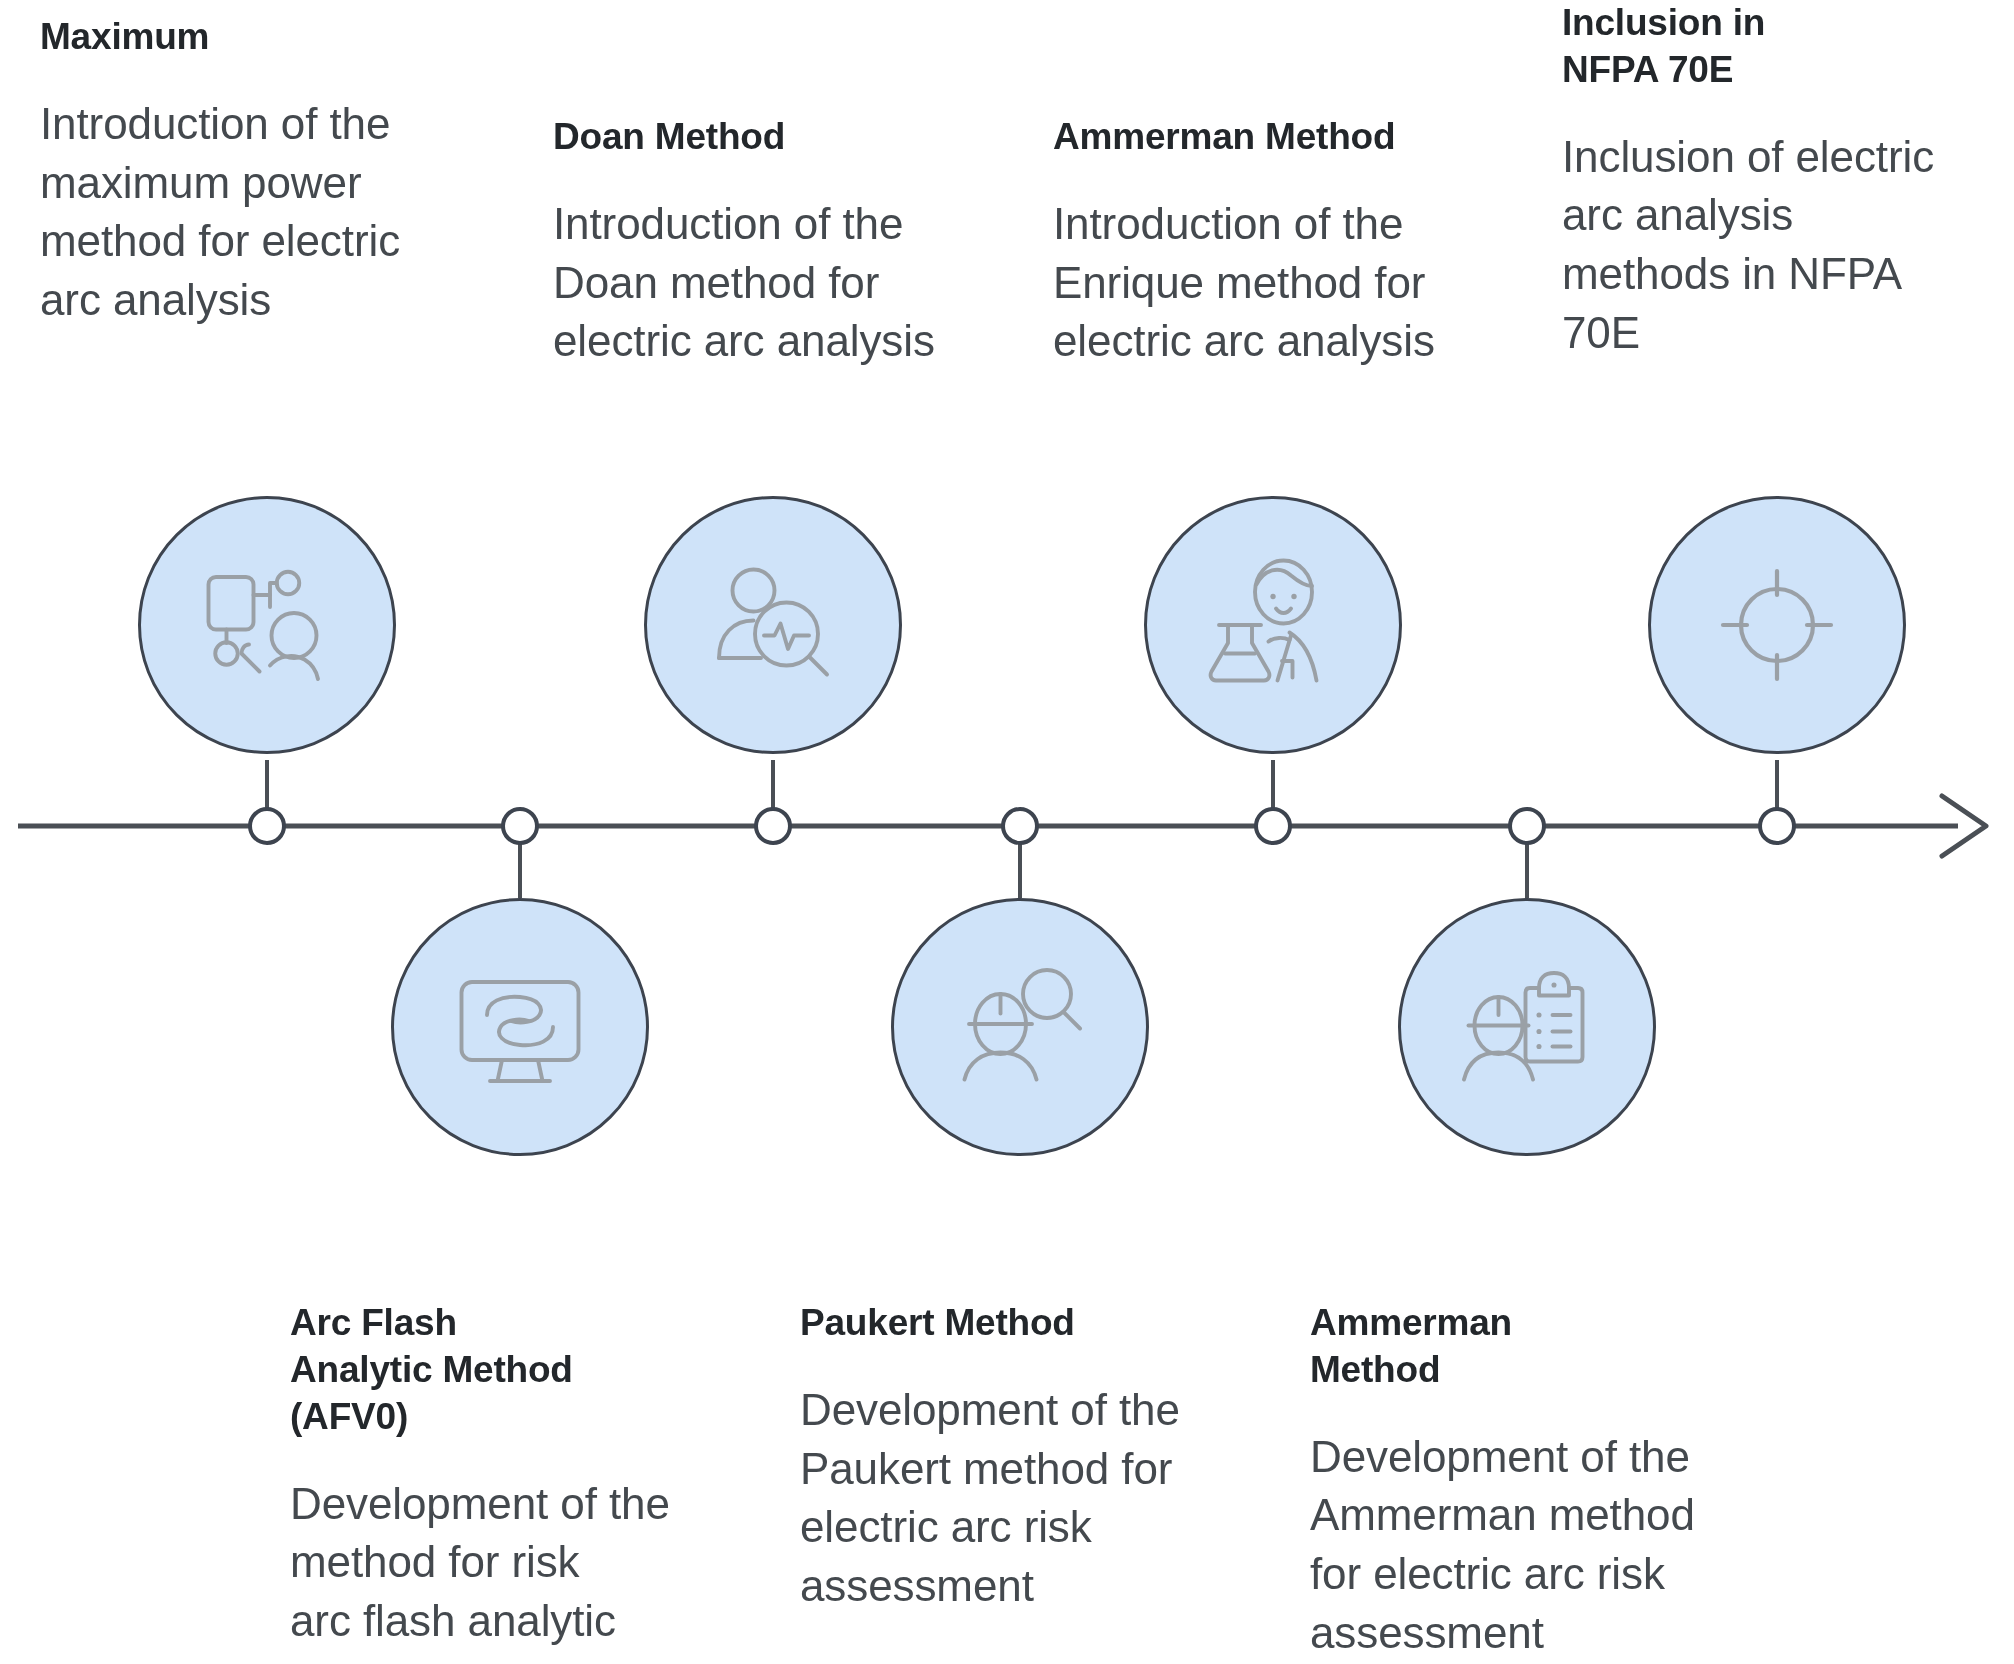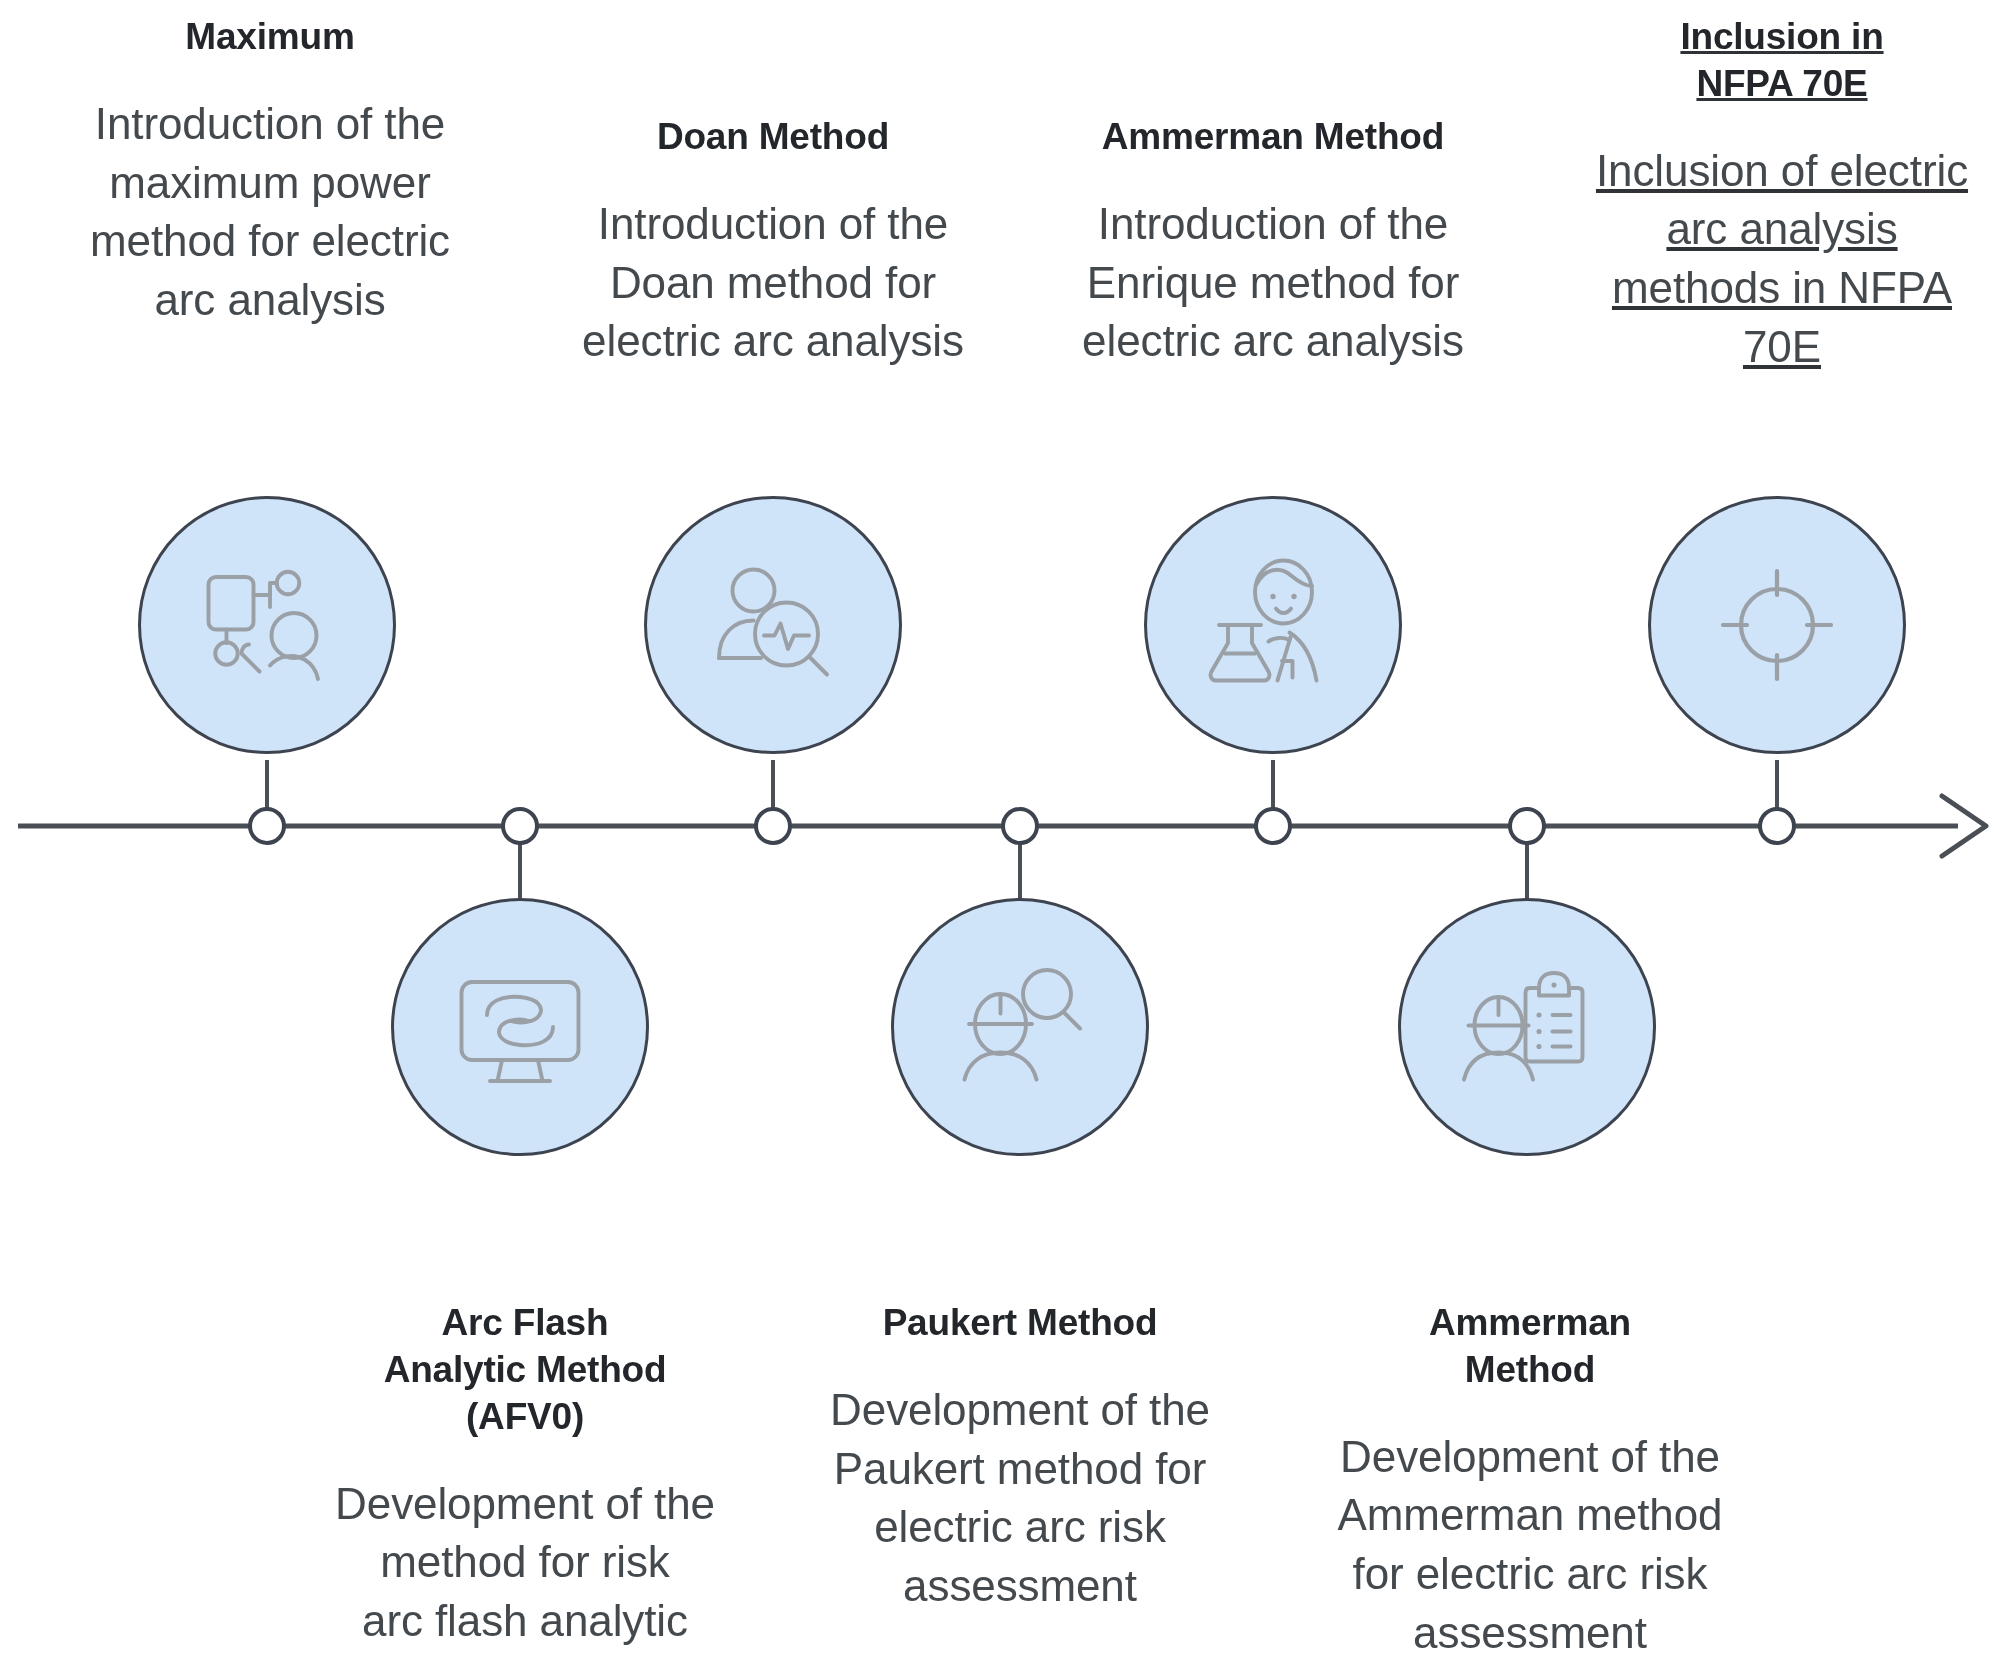--- a/index.html
+++ b/index.html
@@ -17,21 +17,20 @@
   #stage {
     position: relative;
     width: 2014px;
     height: 1664px;
     overflow: hidden;
   }
 
   
   .text-block {
     position: absolute;
-    text-align: center;
     box-sizing: border-box;
   }
   .tb-title {
     font-size: 37px;
     font-weight: bold;
     line-height: 1.27;
     color: #23272b;
     letter-spacing: -0.2px;
     margin: 0;
   }
@@ -131,21 +130,21 @@
       <div>Ammerman Method</div>
     </div>
     <div class="gap-md"></div>
     <div class="tb-desc">
       <div>Introduction of the</div>
       <div>Enrique method for</div>
       <div>electric arc analysis</div>
     </div>
   </div>
 
-  <div class="text-block" style="left:1562px; top:14px; width:440px;text-decoration:underline;">
+  <div class="text-block" style="left:1562px; top:0; width:440px;">
     <div class="tb-title">
       <div>Inclusion in</div>
       <div>NFPA 70E</div>
     </div>
     <div class="gap-md"></div>
     <div class="tb-desc">
       <div>Inclusion of electric</div>
       <div>arc analysis</div>
       <div>methods in NFPA</div>
       <div>70E</div>

